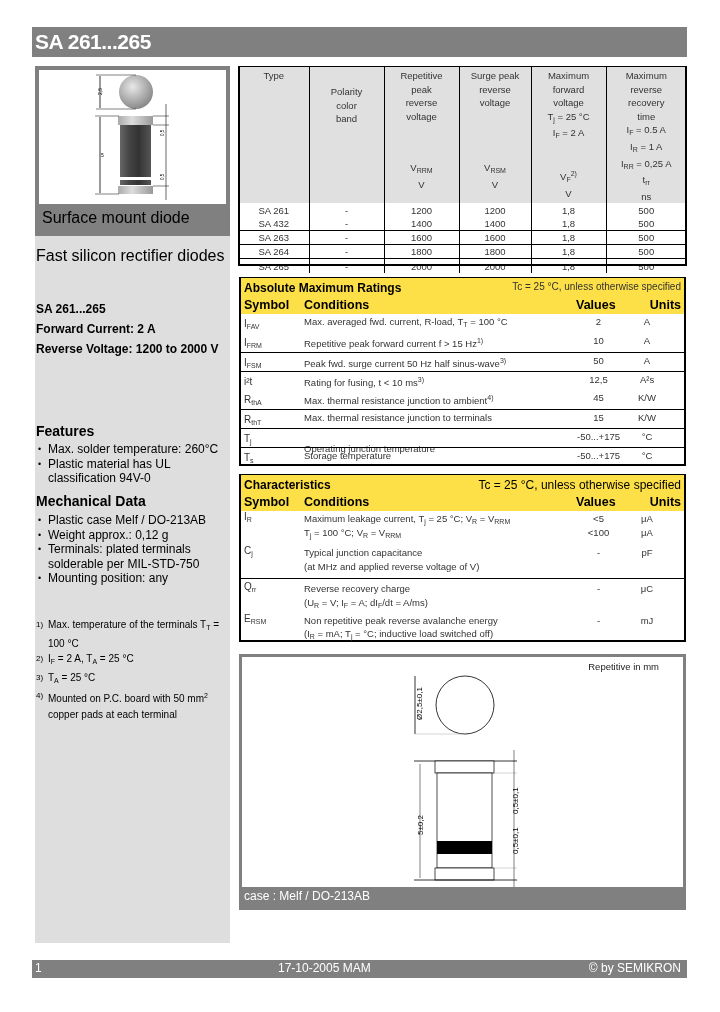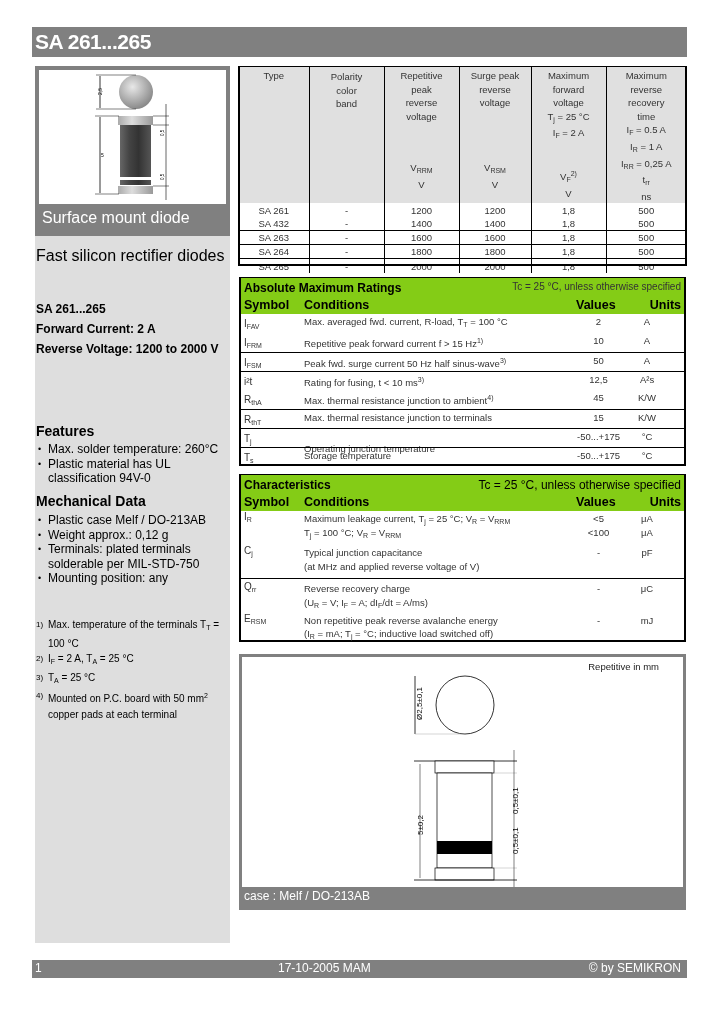--- a/index.html
+++ b/index.html
@@ -1,21 +1,21 @@
 <!DOCTYPE html>
 <html><head>
 <meta charset="utf-8">
 <style>
   * { box-sizing: border-box; margin: 0; padding: 0; }
   body { width: 720px; height: 1012px; background: #fff; font-family: "Liberation Sans", sans-serif; color: #000; position: relative; overflow: hidden; }
   .title-bar { position: absolute; left: 32px; top: 27px; width: 655px; height: 30px; background: #808080; color: #fff; font-weight: bold; font-size: 21px; padding: 3px 0 0 3px; letter-spacing: -0.5px; }
   .left-panel { position: absolute; left: 35px; top: 66px; width: 195px; height: 877px; background: #dedede; }
   .photo-box { position: absolute; left: 0; top: 0; width: 195px; height: 170px; background: #808080; }
   .photo-inner { position: absolute; left: 4px; top: 4px; width: 187px; height: 134px; background: #fff; }
-  .photo-caption { position: absolute; left: 7px; top: 143px; color: #ffffff; font-size: 16px; }
+  .photo-caption { position: absolute; left: 7px; top: 143px; color: #000000; font-size: 16px; }
   .product-title { position: absolute; left: 1px; top: 180px; font-size: 16px; line-height: 19px; width: 190px; }
   .spec-line { position: absolute; left: 1px; font-size: 12px; font-weight: bold; }
   .section-h { position: absolute; left: 1px; font-size: 14px; font-weight: bold; }
   .bullets { position: absolute; left: 1px; font-size: 12px; line-height: 14.5px; list-style: none; width: 194px; }
   .bullets li { padding-left: 12px; position: relative; }
   .bullets li::before { content: "\2022"; position: absolute; left: 2px; font-size: 9px; }
   .footnotes { position: absolute; left: 1px; top: 620px; font-size: 10px; line-height: 15.5px; width: 194px; }
   .footnotes .fn { padding-left: 12px; position: relative; }
   .footnotes .fn .n { position: absolute; left: 0; font-size: 8px; }
   sub { font-size: 7px; vertical-align: -2px; }
@@ -23,21 +23,21 @@
   table { border-collapse: collapse; }
   .type-table { position: absolute; left: 239px; top: 67px; width: 447px; font-size: 9.5px; color: #333; }
   .type-table th { background: #e0e0e0; font-weight: normal; vertical-align: top; border-left: 1px solid #000; padding-top: 2px; line-height: 13.6px; height: 118px; }
   .type-table th:first-child { border-left: none; }
   .type-table td { text-align: center; border-left: 1px solid #000; height: 13.5px; line-height: 13px; }
   .type-table td:first-child { border-left: none; }
   .type-table tr.sep td { border-top: 1px solid #000; }
   .type-table tr.last td { height: 15px; }
   .type-frame { position: absolute; left: 238px; top: 66px; width: 449px; height: 200px; border: 2px solid #000; border-top: 1px solid #000; pointer-events: none; }
   .box { position: absolute; left: 239px; width: 447px; border: 2px solid #000; border-top: 1px solid #000; }
-  .box .hdr { background: #84cc16; position: relative; height: 36px; }
+  .box .hdr { background: #fde047; position: relative; height: 36px; }
   .box .hdr .t { position: absolute; left: 3px; top: 3px; font-size: 12px; font-weight: bold; }
   .box .hdr .tc { position: absolute; right: 3px; top: 3px; font-size: 10px; color: #333; }
   .box .hdr .c1 { position: absolute; left: 3px; top: 20px; font-size: 12.5px; font-weight: bold; text-align: center; }
   .box .hdr .c2 { position: absolute; left: 63px; top: 20px; font-size: 12.5px; font-weight: bold; }
   .box .hdr .c3 { position: absolute; left: 335px; top: 20px; font-size: 12.5px; font-weight: bold; }
   .box .hdr .c4 { position: absolute; right: 3px; top: 20px; font-size: 12.5px; font-weight: bold; }
   .row { position: relative; border-top: 1px solid #000; font-size: 9.5px; color: #333; }
   .row .s { position: absolute; left: 3px; top: 4px; font-size: 10px; }
   .row .c { position: absolute; left: 63px; top: 4px; line-height: 16px; }
   .row .v { position: absolute; left: 305px; width: 105px; text-align: center; top: 4px; line-height: 16px; }
@@ -131,21 +131,21 @@
     <div class="fn"><span class="n">3)</span><span>T</span><sub>A</sub><span> = 25 °C</span></div>
     <div class="fn"><span class="n">4)</span><span>Mounted on P.C. board with 50 mm</span><sup>2</sup><span> copper pads at each terminal</span></div>
   </div>
 </div>
 
 <table class="type-table">
   <thead>
     <tr>
       <th style="width:70px"><span>Type</span></th>
       <th style="width:75px">
-          <div style="width:40px;margin:1px auto">Polarity color band</div>
+          <div style="width:40px;margin:16px auto">Polarity color band</div>
         </th>
       <th style="width:75px">
         <div style="height:80px;width:50px;margin:0 auto">Repetitive peak reverse voltage</div>
         <div style="margin-top:12px"><span>V</span><sub>RRM</sub></div>
         <div>V</div>
       </th>
       <th style="width:72px">
         <div style="height:80px;width:50px;margin:0 auto">Surge peak reverse voltage</div>
         <div style="margin-top:12px"><span>V</span><sub>RSM</sub></div>
         <div>V</div>

